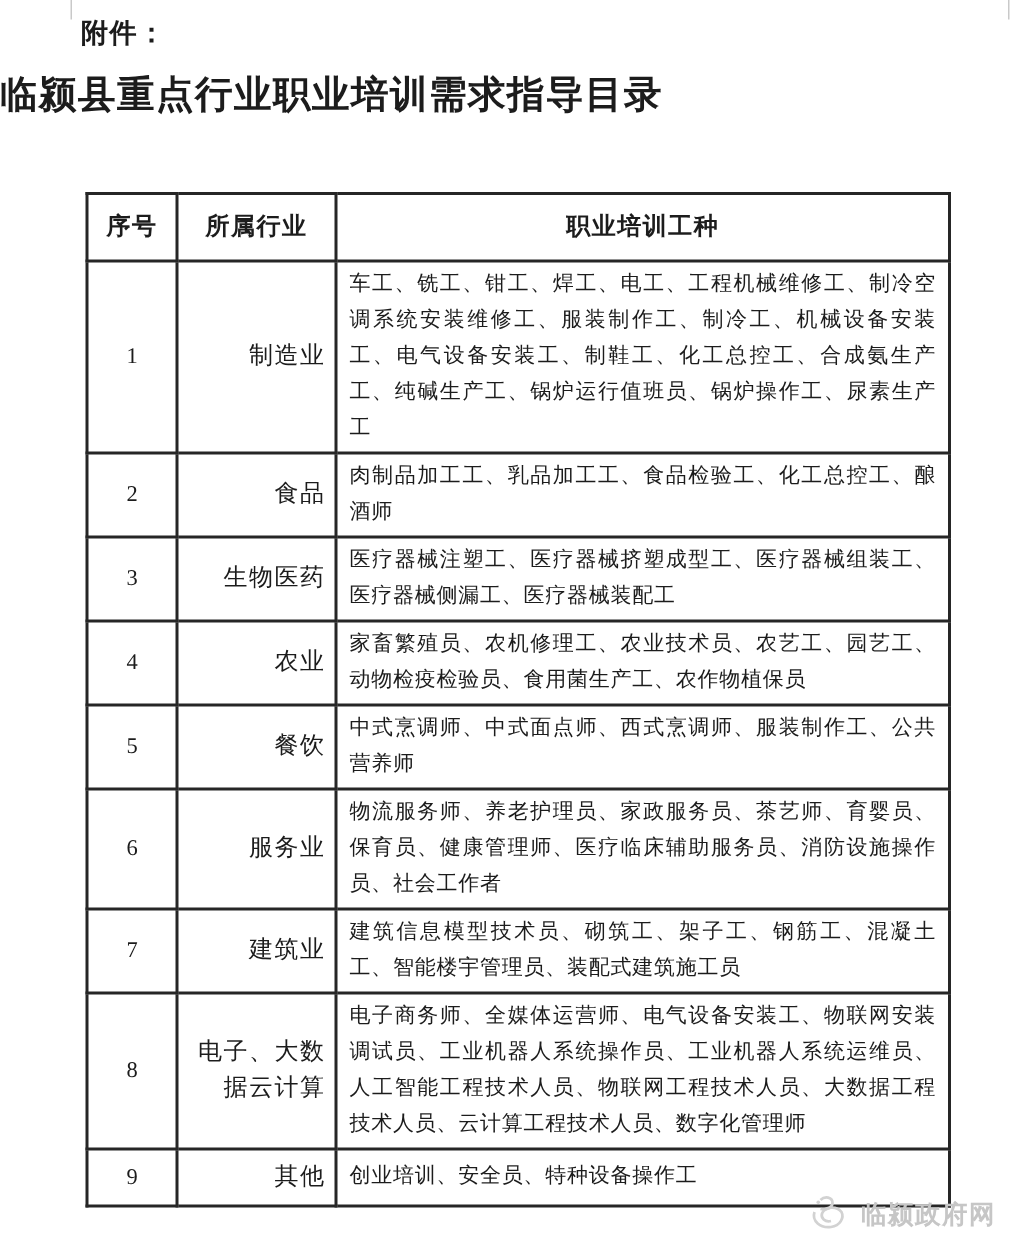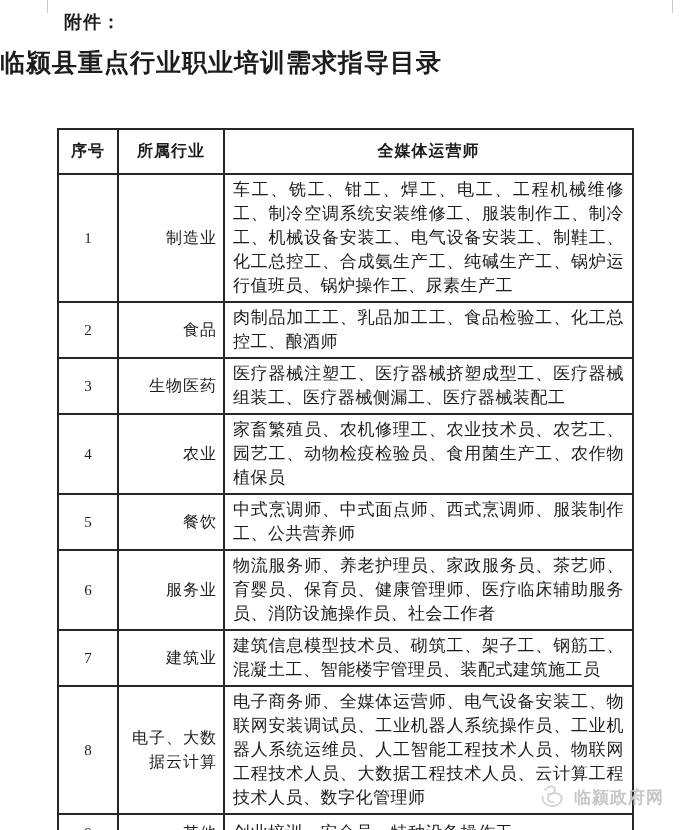--- a/index.html
+++ b/index.html
@@ -8,21 +8,21 @@
     width: 682px; height: 830px; position: relative; overflow: hidden;
     font-family: "Liberation Serif", "DejaVu Serif", serif;
     color: #1c1c1c;
   }
   .crop-mark {
     position: absolute; top: 0; width: 1px; height: 13px; background: #c9c9c9;
   }
   .crop-mark.left  { left: 47px; }
   .crop-mark.right { right: 9px; }
   .attachment {
-    position: absolute; left: 64px; top: 10px;
+    position: absolute; left: 54px; top: 10px;
     font-size: 18px; font-weight: bold; letter-spacing: 1px;
   }
   .title {
     position: absolute; top: 46px; left: 0; width: 100%;
     font-size: 25px; font-weight: bold; letter-spacing: 1px;
     font-family: "Liberation Sans", "DejaVu Sans", sans-serif;
   }
   table.directory {
     position: absolute; left: 57px; top: 128px; width: 575px;
     border-collapse: collapse; table-layout: fixed;
@@ -39,25 +39,25 @@
     font-size: 16px; font-weight: bold; padding: 11px 4px; letter-spacing: 1px; margin-left: 48px;
   }
   .directory td.no {
     text-align: center; font-size: 15px; height: 38px;
   }
   .directory td.industry {
     text-align: right; font-size: 16px; padding: 2px 6px; line-height: 24px;
     letter-spacing: 1px;
   }
   .directory td.jobs {
-    font-size: 17px; line-height: 24px; padding: 3px 8px;
+    font-size: 14px; line-height: 24px; padding: 3px 8px;
     text-align: justify; text-justify: inter-ideograph; letter-spacing: 0.5px;
   }
   .watermark {
-    position: absolute; right: 18px; bottom: 20px;
+    position: absolute; right: 18px; bottom: 8px;
     display: flex; align-items: center; gap: 5px;
     color: #c6c6c6; font-weight: bold; font-size: 17px; letter-spacing: 1px;
     font-family: "Liberation Sans", "DejaVu Sans", sans-serif;
   }
   .watermark .logo { display: inline-flex; }
 </style>
 </head>
 <body>
 
 <div class="page">
@@ -72,21 +72,21 @@
   <table class="directory">
     <colgroup>
       <col class="c1">
         <col class="c2">
         <col class="c3">
     </colgroup>
     <thead>
       <tr>
         <th>序号</th>
         <th>所属行业</th>
-        <th>全媒体运营师</th>
+        <th>职业培训工种</th>
       </tr>
     </thead>
     <tbody>
   <tr>
     <td class="no">1</td>
     <td class="industry">制造业</td>
     <td class="jobs">车工、铣工、钳工、焊工、电工、工程机械维修工、制冷空调系统安装维修工、服装制作工、制冷工、机械设备安装工、电气设备安装工、制鞋工、化工总控工、合成氨生产工、纯碱生产工、锅炉运行值班员、锅炉操作工、尿素生产工</td>
   </tr>
 
   <tr>

